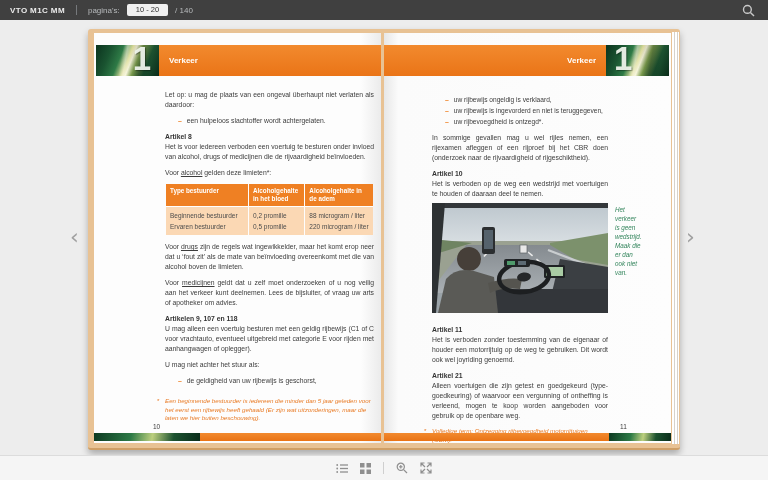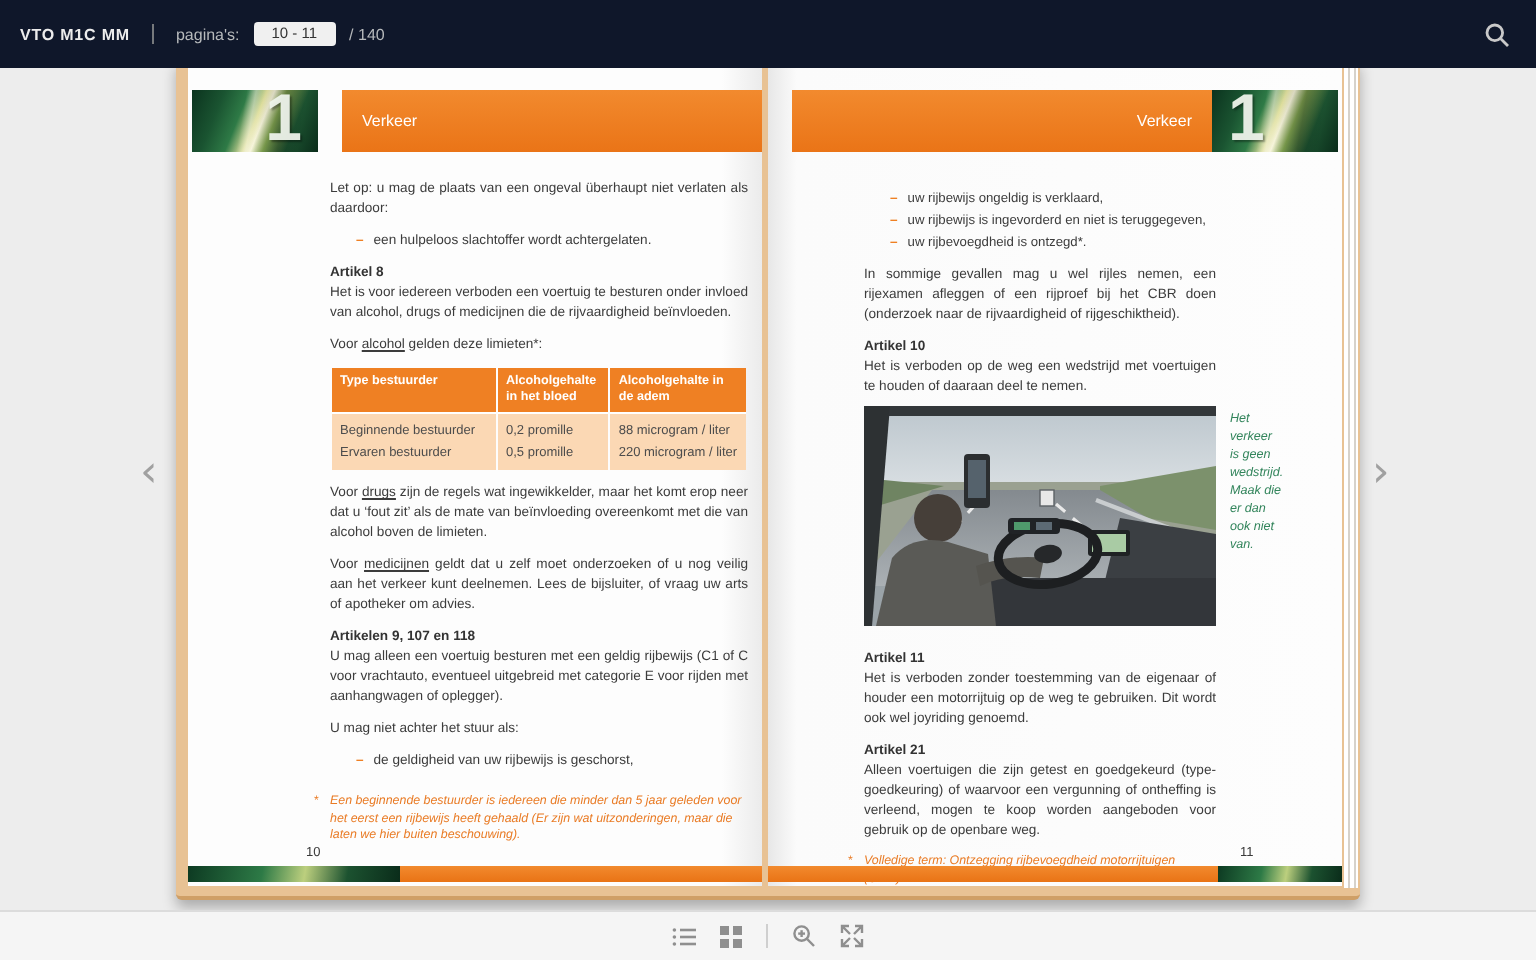--- a/index.html
+++ b/index.html
@@ -1,20 +1,20 @@
 <!DOCTYPE html>
 <html><head>
 <meta charset="utf-8">
 <style>
   * { margin:0; padding:0; box-sizing:border-box; }
   html,body { width:768px; height:480px; overflow:hidden; }
   body { position:relative; background:#ededed; font-family:"Liberation Sans", sans-serif; }
 
   
-  .topbar { position:absolute; top:0; left:0; width:768px; height:34px; background:#0f172a;
+  .topbar { position:absolute; top:0; left:0; width:768px; height:20px; background:#404040;
             display:flex; align-items:center; color:#d8d8d8; font-size:8px; z-index:30; }
   .tb-title { margin-left:10px; font-weight:bold; color:#ececec; letter-spacing:.4px; }
   .tb-sep { height:10px; border-left:1px solid #76797c; margin:0 11px; }
   .tb-pages-label { color:#b7babc; }
   .tb-pagebox { background:#f0f0f0; color:#333; border-radius:2px; padding:2px 9px; margin:0 7px;
                 font-size:7.5px; line-height:1; }
   .tb-total { color:#b7babc; }
   .tb-search { margin-left:auto; margin-right:13px; cursor:pointer; display:flex; }
 
   
@@ -33,21 +33,21 @@
 
   
   .hband { position:absolute; top:12px; left:0; right:0; height:31px; }
   .chapter-img { position:absolute; top:0; width:63px; height:31px; overflow:hidden;
      background:linear-gradient(112deg,#0b331e 0%,#1a5431 22%,#2e7a46 38%,#dfdf9e 50%,#f6f4da 55%,#86aa54 63%,#1c5230 78%,#0a2c1a 100%); }
   .chapter-img::after { content:""; position:absolute; inset:0;
      background:linear-gradient(100deg,transparent 40%,rgba(255,255,255,.35) 47%,transparent 52%,rgba(0,0,0,.25) 70%,transparent 85%); }
   .chapter-num { position:absolute; top:-4px; font-size:33px; font-weight:bold; line-height:36px;
      color:rgba(238,243,235,.95); z-index:2; text-shadow:1px 1px 1px rgba(0,0,0,.35); }
   .hbar { position:absolute; top:0; bottom:0; background:linear-gradient(180deg,#f28a2e,#ea7417);
-          color:#fff; font-weight:normal; font-size:8px; display:flex; align-items:center;margin-left:12px; }
+          color:#fff; font-weight:bold; font-size:8px; display:flex; align-items:center; }
   .hband-l .chapter-img { left:2px; } .hband-l .chapter-num { right:8px; }
   .hband-l .hbar { left:65px; right:0; padding-left:10px; }
   .hband-r .chapter-img { right:2px; } .hband-r .chapter-num { left:8px; }
   .hband-r .hbar { left:0; right:65px; justify-content:flex-end; padding-right:10px; }
 
   
   .pbody { position:absolute; font-size:6.8px; line-height:10px; color:#3c3c3c; text-align:justify; }
   .body-left  { left:71px; right:7px; top:57px; }
   .body-right { left:48px; width:176px; top:62px; }
   .para { margin-bottom:6px; }
@@ -91,21 +91,21 @@
   .tool { display:flex; cursor:pointer; }
   .tool-divider { width:1px; height:12px; background:#cfcfcf; }
 </style>
 </head>
 <body>
 
 <div class="topbar">
   <span class="tb-title">VTO M1C MM</span>
   <span class="tb-sep"></span>
   <span class="tb-pages-label">pagina's:</span>
-  <span class="tb-pagebox">10 - 11</span>
+  <span class="tb-pagebox">10 - 20</span>
   <span class="tb-total">/ 140</span>
   <span class="tb-search">
     <svg width="13" height="13" viewBox="0 0 13 13" fill="none" stroke="#c9c9c9" stroke-width="1.4">
       <circle cx="5.4" cy="5.4" r="3.9"></circle>
         <line x1="8.4" y1="8.4" x2="12" y2="12"></line>
     </svg>
   </span>
 </div>
 
 <div class="nav-chev nav-prev">‹</div>

